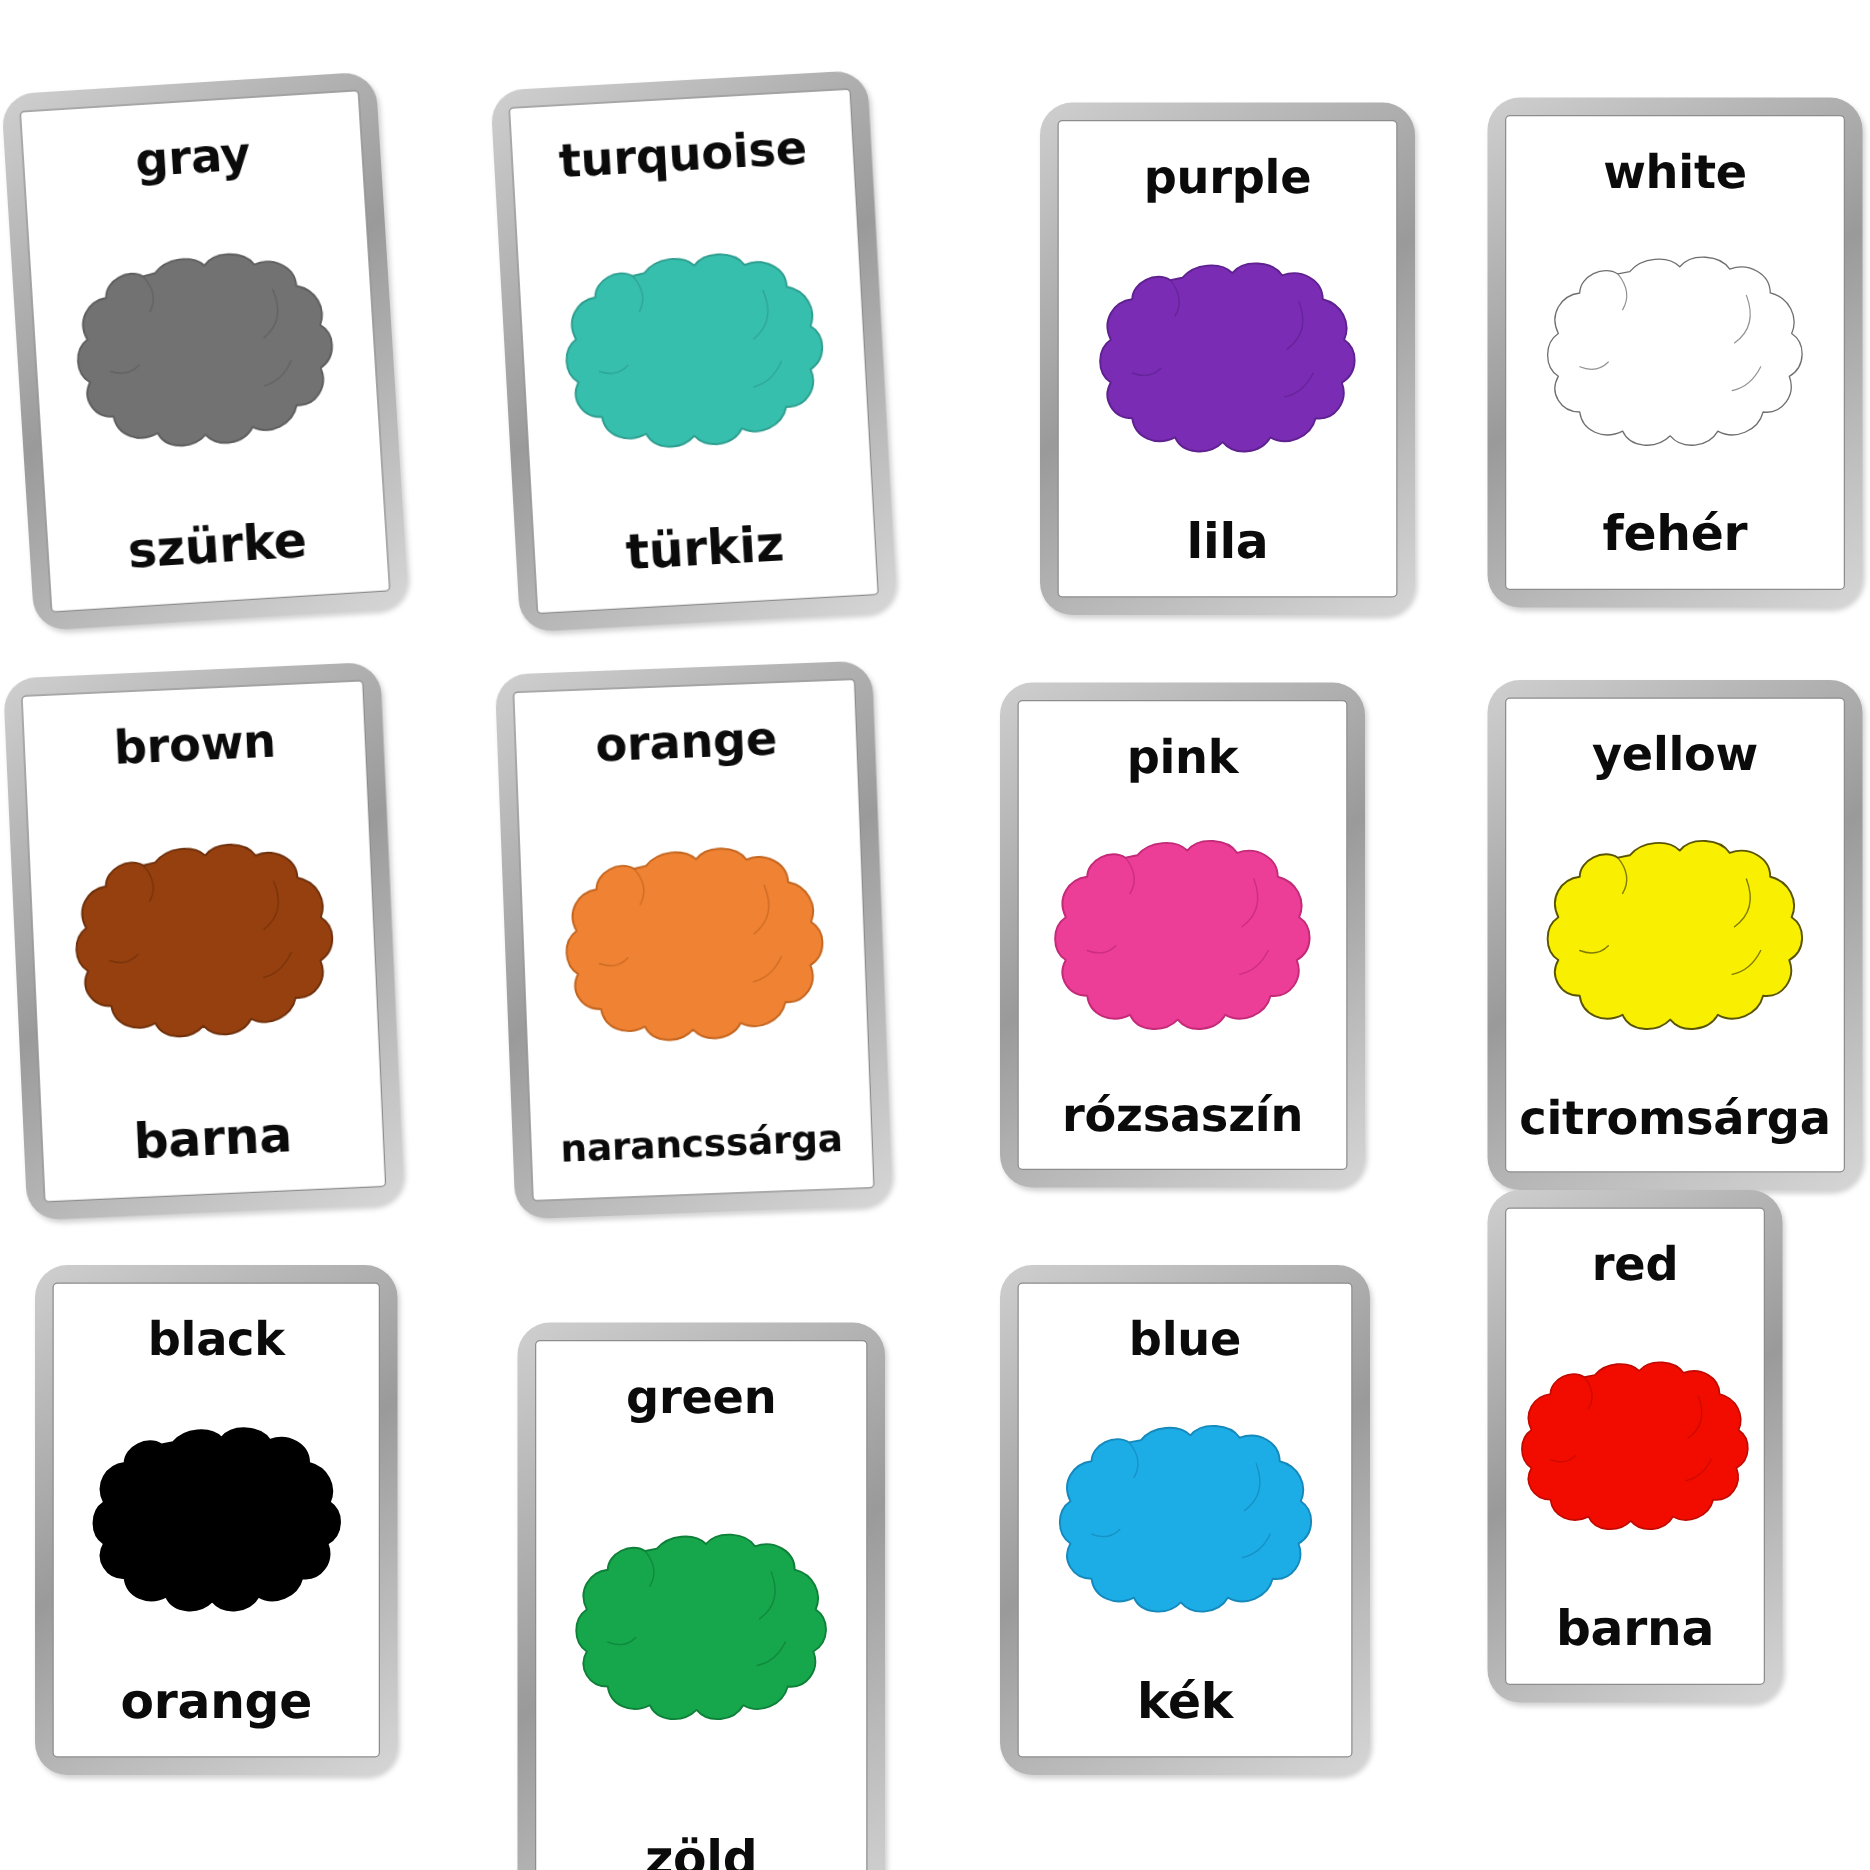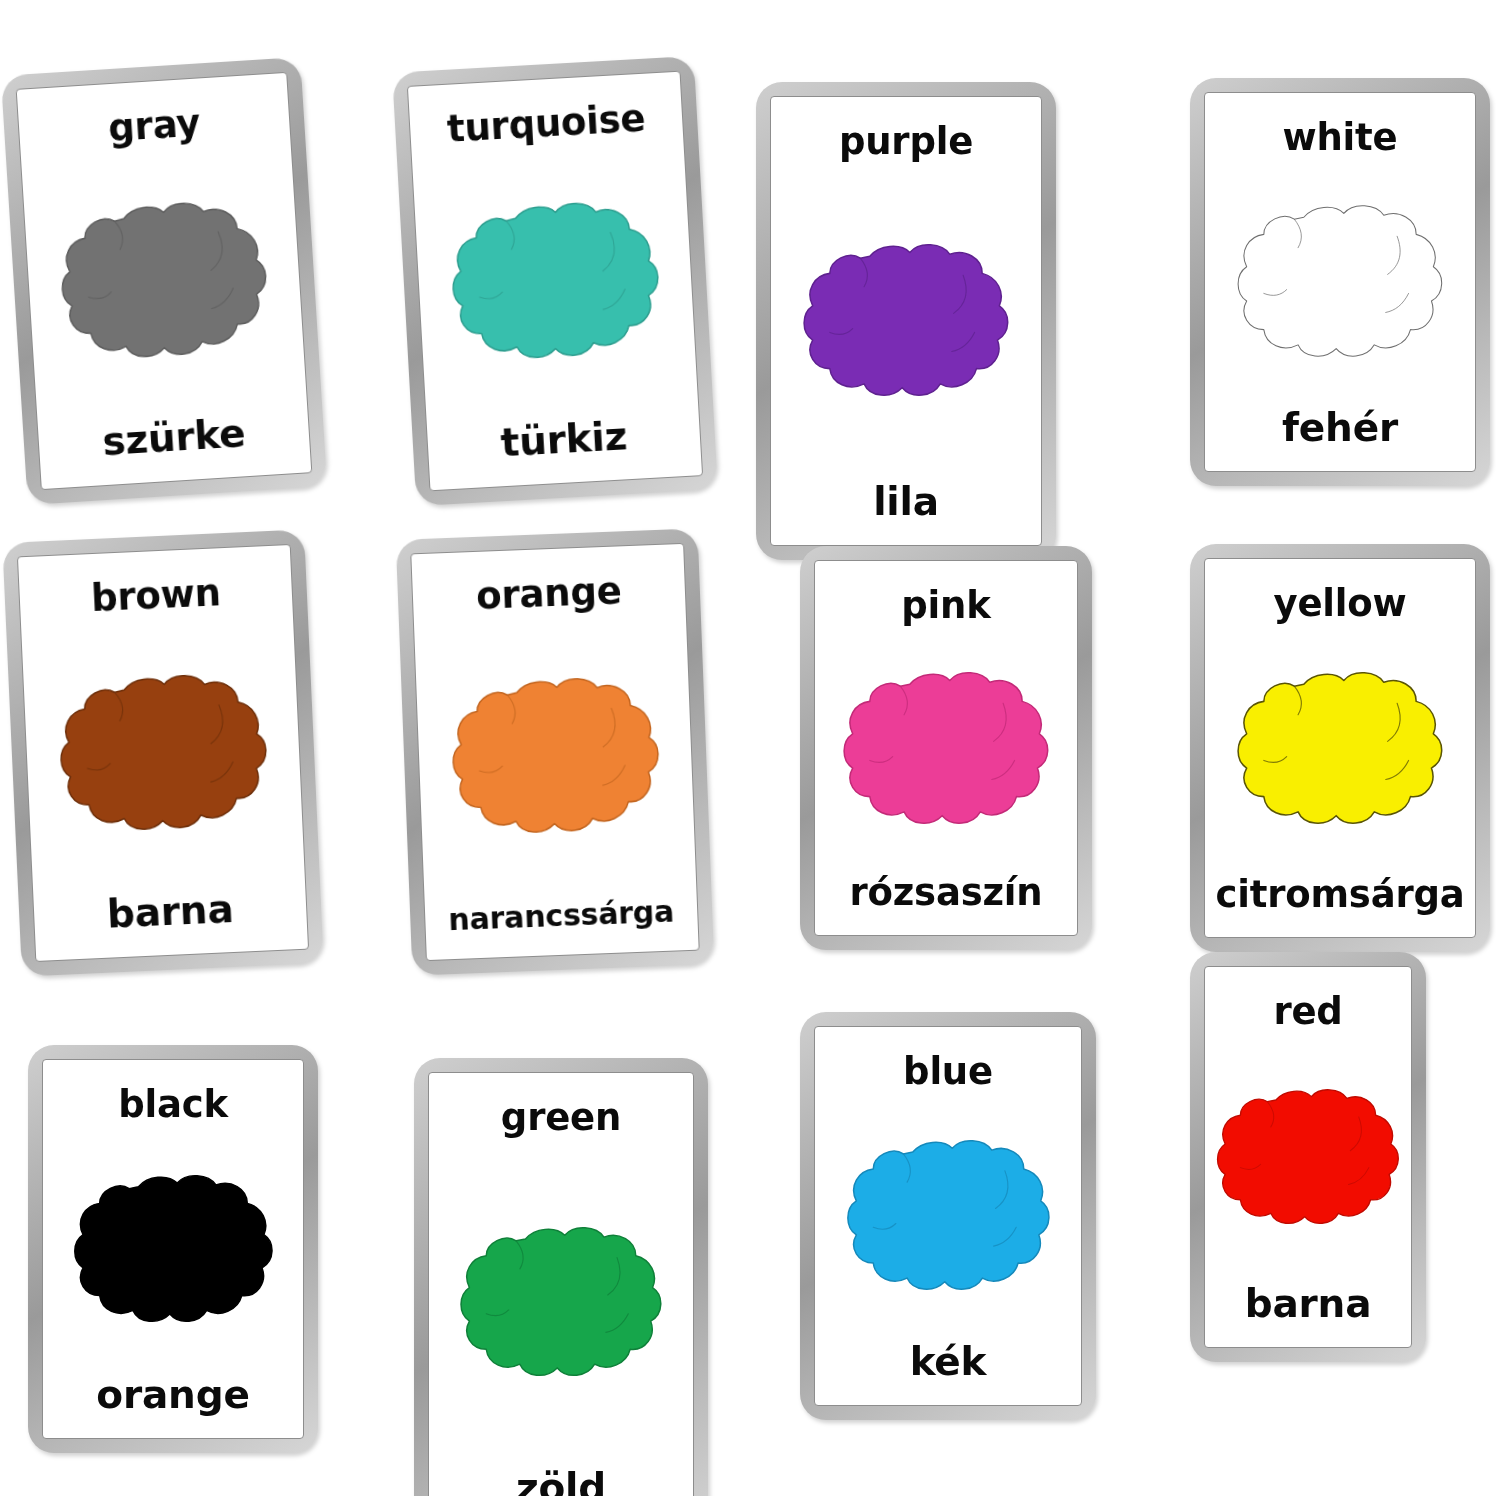--- a/index.html
+++ b/index.html
@@ -105,21 +105,21 @@
             <path d="M72 16 C82 4 104 2 114 12 C124 0 148 2 156 14 C172 8 190 18 190 34 C206 38 214 54 208 68 C220 76 220 96 206 104 C212 120 200 136 184 134 C180 150 160 158 146 150 C138 164 116 166 106 154 C94 166 72 164 66 150 C50 158 32 150 30 134 C14 134 4 118 12 104 C0 96 0 76 12 68 C4 52 14 36 30 34 C30 20 50 10 62 18 Z" fill="#37bfad" stroke="#2d9e8f" stroke-width="1.6" stroke-linejoin="round"></path>
             <path d="M170 36 C176 52 174 66 160 76" fill="none" stroke="#2d9e8f" stroke-width="1.2" stroke-linecap="round" opacity="0.75"></path>
             <path d="M62 18 C70 28 72 38 66 48" fill="none" stroke="#2d9e8f" stroke-width="1.2" stroke-linecap="round" opacity="0.75"></path>
             <path d="M30 96 C40 100 48 98 54 92" fill="none" stroke="#2d9e8f" stroke-width="1.2" stroke-linecap="round" opacity="0.75"></path>
             <path d="M182 96 C176 108 168 114 158 116" fill="none" stroke="#2d9e8f" stroke-width="1.2" stroke-linecap="round" opacity="0.75"></path>
           </svg>
         </div>
         <div class="word word-hu ">türkiz</div>
       </div>
     </div>
-    <div class="card tilt-0" style="left: 756px; top: 82px; width: 300px; height: 478px;">
+    <div class="card tilt-0" style="left: 832px; top: 82px; width: 300px; height: 410px;">
       <div class="card-inner">
         <div class="word word-en">purple</div>
         <div class="cloud-wrap">
           <svg width="210" height="160" viewBox="0 0 220 168">
             <path d="M72 16 C82 4 104 2 114 12 C124 0 148 2 156 14 C172 8 190 18 190 34 C206 38 214 54 208 68 C220 76 220 96 206 104 C212 120 200 136 184 134 C180 150 160 158 146 150 C138 164 116 166 106 154 C94 166 72 164 66 150 C50 158 32 150 30 134 C14 134 4 118 12 104 C0 96 0 76 12 68 C4 52 14 36 30 34 C30 20 50 10 62 18 Z" fill="#7a2cb4" stroke="#5f2190" stroke-width="1.6" stroke-linejoin="round"></path>
             <path d="M170 36 C176 52 174 66 160 76" fill="none" stroke="#5f2190" stroke-width="1.2" stroke-linecap="round" opacity="0.75"></path>
             <path d="M62 18 C70 28 72 38 66 48" fill="none" stroke="#5f2190" stroke-width="1.2" stroke-linecap="round" opacity="0.75"></path>
             <path d="M30 96 C40 100 48 98 54 92" fill="none" stroke="#5f2190" stroke-width="1.2" stroke-linecap="round" opacity="0.75"></path>
             <path d="M182 96 C176 108 168 114 158 116" fill="none" stroke="#5f2190" stroke-width="1.2" stroke-linecap="round" opacity="0.75"></path>
           </svg>
@@ -195,21 +195,21 @@
             <path d="M72 16 C82 4 104 2 114 12 C124 0 148 2 156 14 C172 8 190 18 190 34 C206 38 214 54 208 68 C220 76 220 96 206 104 C212 120 200 136 184 134 C180 150 160 158 146 150 C138 164 116 166 106 154 C94 166 72 164 66 150 C50 158 32 150 30 134 C14 134 4 118 12 104 C0 96 0 76 12 68 C4 52 14 36 30 34 C30 20 50 10 62 18 Z" fill="#f9ef00" stroke="#5a5505" stroke-width="1.6" stroke-linejoin="round"></path>
             <path d="M170 36 C176 52 174 66 160 76" fill="none" stroke="#5a5505" stroke-width="1.2" stroke-linecap="round" opacity="0.75"></path>
             <path d="M62 18 C70 28 72 38 66 48" fill="none" stroke="#5a5505" stroke-width="1.2" stroke-linecap="round" opacity="0.75"></path>
             <path d="M30 96 C40 100 48 98 54 92" fill="none" stroke="#5a5505" stroke-width="1.2" stroke-linecap="round" opacity="0.75"></path>
             <path d="M182 96 C176 108 168 114 158 116" fill="none" stroke="#5a5505" stroke-width="1.2" stroke-linecap="round" opacity="0.75"></path>
           </svg>
         </div>
         <div class="word word-hu long">citromsárga</div>
       </div>
     </div>
-    <div class="card tilt-0" style="left: 28px; top: 1012px; width: 290px; height: 408px; margin-top: 33px;">
+    <div class="card tilt-0" style="left: 28px; top: 1012px; width: 290px; height: 408px;">
       <div class="card-inner">
         <div class="word word-en">black</div>
         <div class="cloud-wrap">
           <svg width="203" height="155" viewBox="0 0 220 168">
             <path d="M72 16 C82 4 104 2 114 12 C124 0 148 2 156 14 C172 8 190 18 190 34 C206 38 214 54 208 68 C220 76 220 96 206 104 C212 120 200 136 184 134 C180 150 160 158 146 150 C138 164 116 166 106 154 C94 166 72 164 66 150 C50 158 32 150 30 134 C14 134 4 118 12 104 C0 96 0 76 12 68 C4 52 14 36 30 34 C30 20 50 10 62 18 Z" fill="#000000" stroke="#000000" stroke-width="1.6" stroke-linejoin="round"></path>
             <path d="M170 36 C176 52 174 66 160 76" fill="none" stroke="#000000" stroke-width="1.2" stroke-linecap="round" opacity="0"></path>
             <path d="M62 18 C70 28 72 38 66 48" fill="none" stroke="#000000" stroke-width="1.2" stroke-linecap="round" opacity="0"></path>
             <path d="M30 96 C40 100 48 98 54 92" fill="none" stroke="#000000" stroke-width="1.2" stroke-linecap="round" opacity="0"></path>
             <path d="M182 96 C176 108 168 114 158 116" fill="none" stroke="#000000" stroke-width="1.2" stroke-linecap="round" opacity="0"></path>
           </svg>

